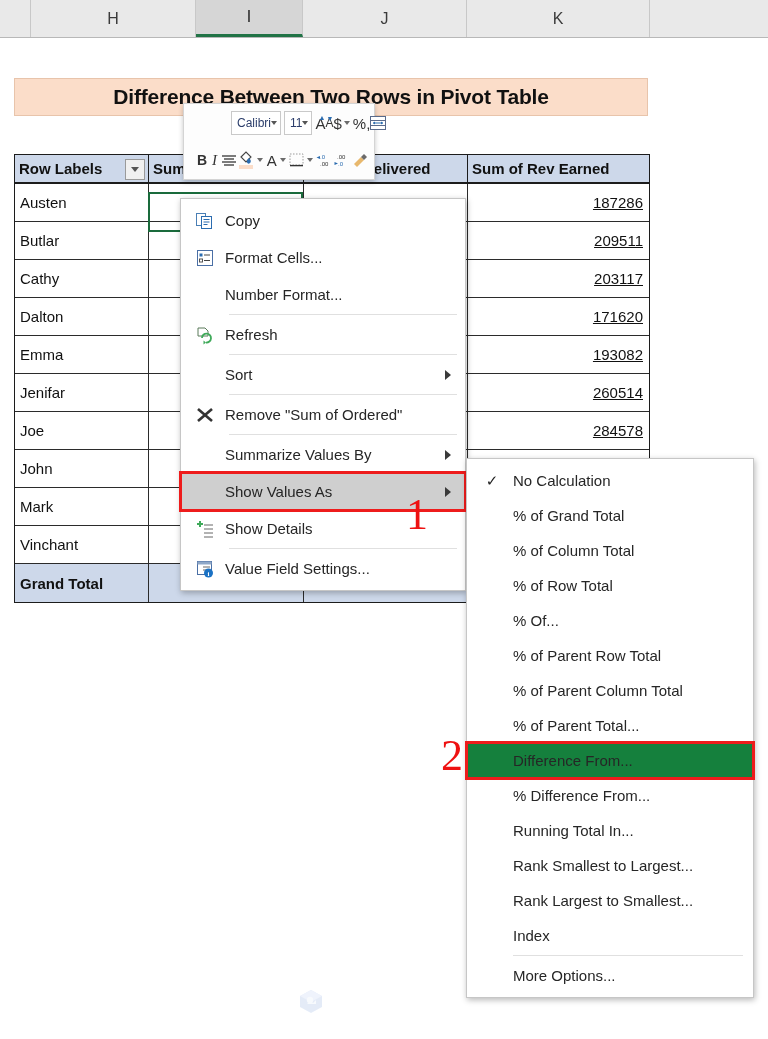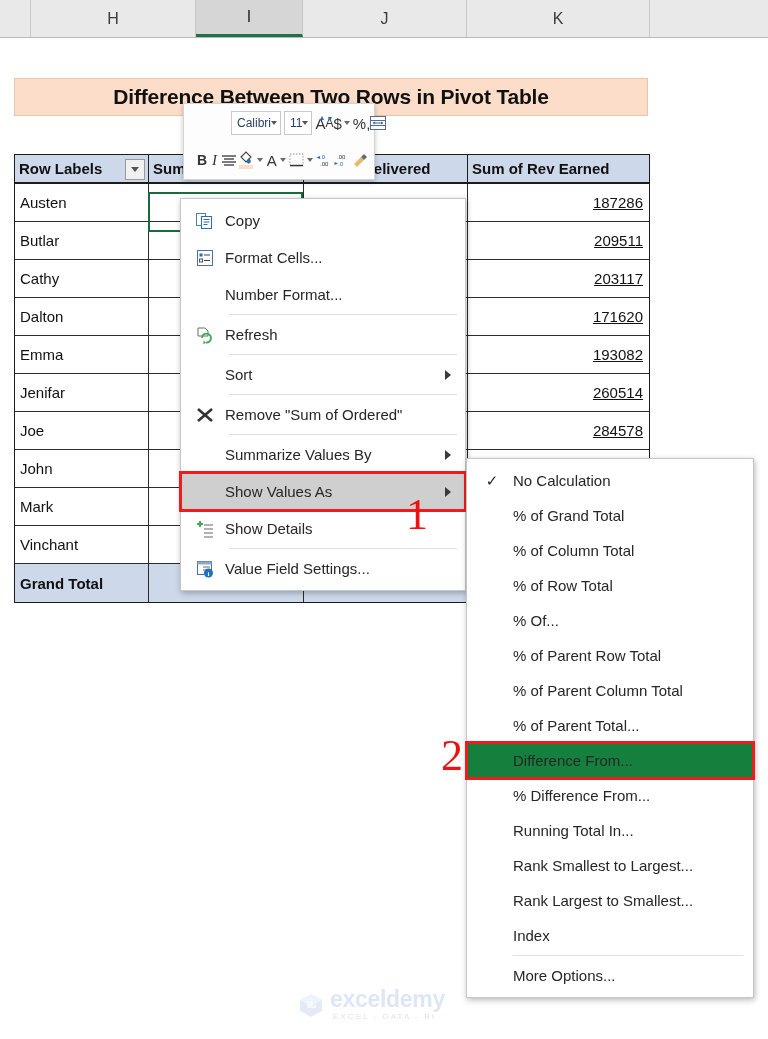--- a/index.html
+++ b/index.html
@@ -640,19 +640,15 @@
 
   <div class="watermark">
     <span class="wm-cube">
       <svg width="26" height="26" viewBox="0 0 26 26" aria-hidden="true">
         <path d="M13 2 L24 8 L24 19 L13 25 L2 19 L2 8 Z" fill="#cfdcf2"></path>
         <path d="M13 2 L24 8 L13 14 L2 8 Z" fill="#e2eafa"></path>
         <circle cx="12" cy="12" r="3.2" fill="#f2f6fd"></circle>
         <path d="M9 16 l3.5 -3.5 l2.5 2.5 l3 -3 v4 z" fill="#f2f6fd"></path>
       </svg>
     </span>
-    <span class="wm-text">
-      <span class="wm-main">exceldemy</span>
-      <span class="wm-sub">EXCEL - DATA - BI</span>
-    </span>
   </div>
 
 </div>
 
 </body></html>

